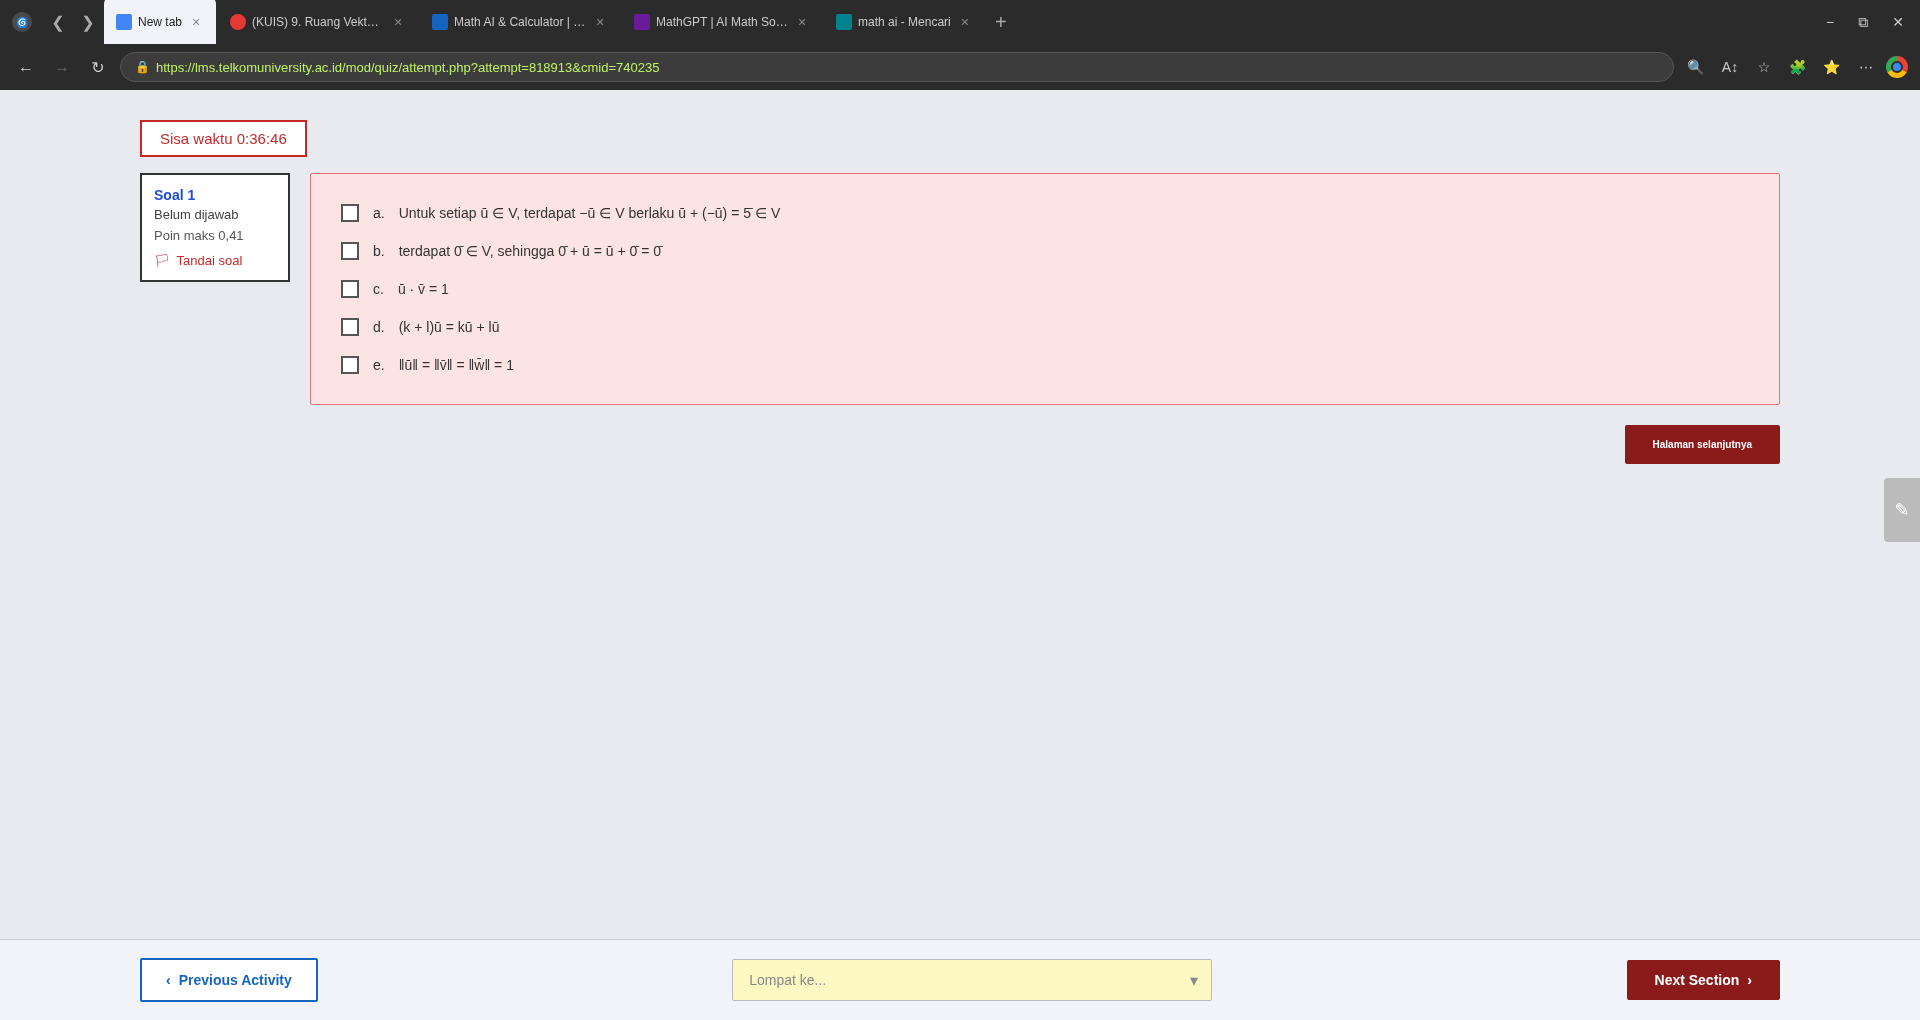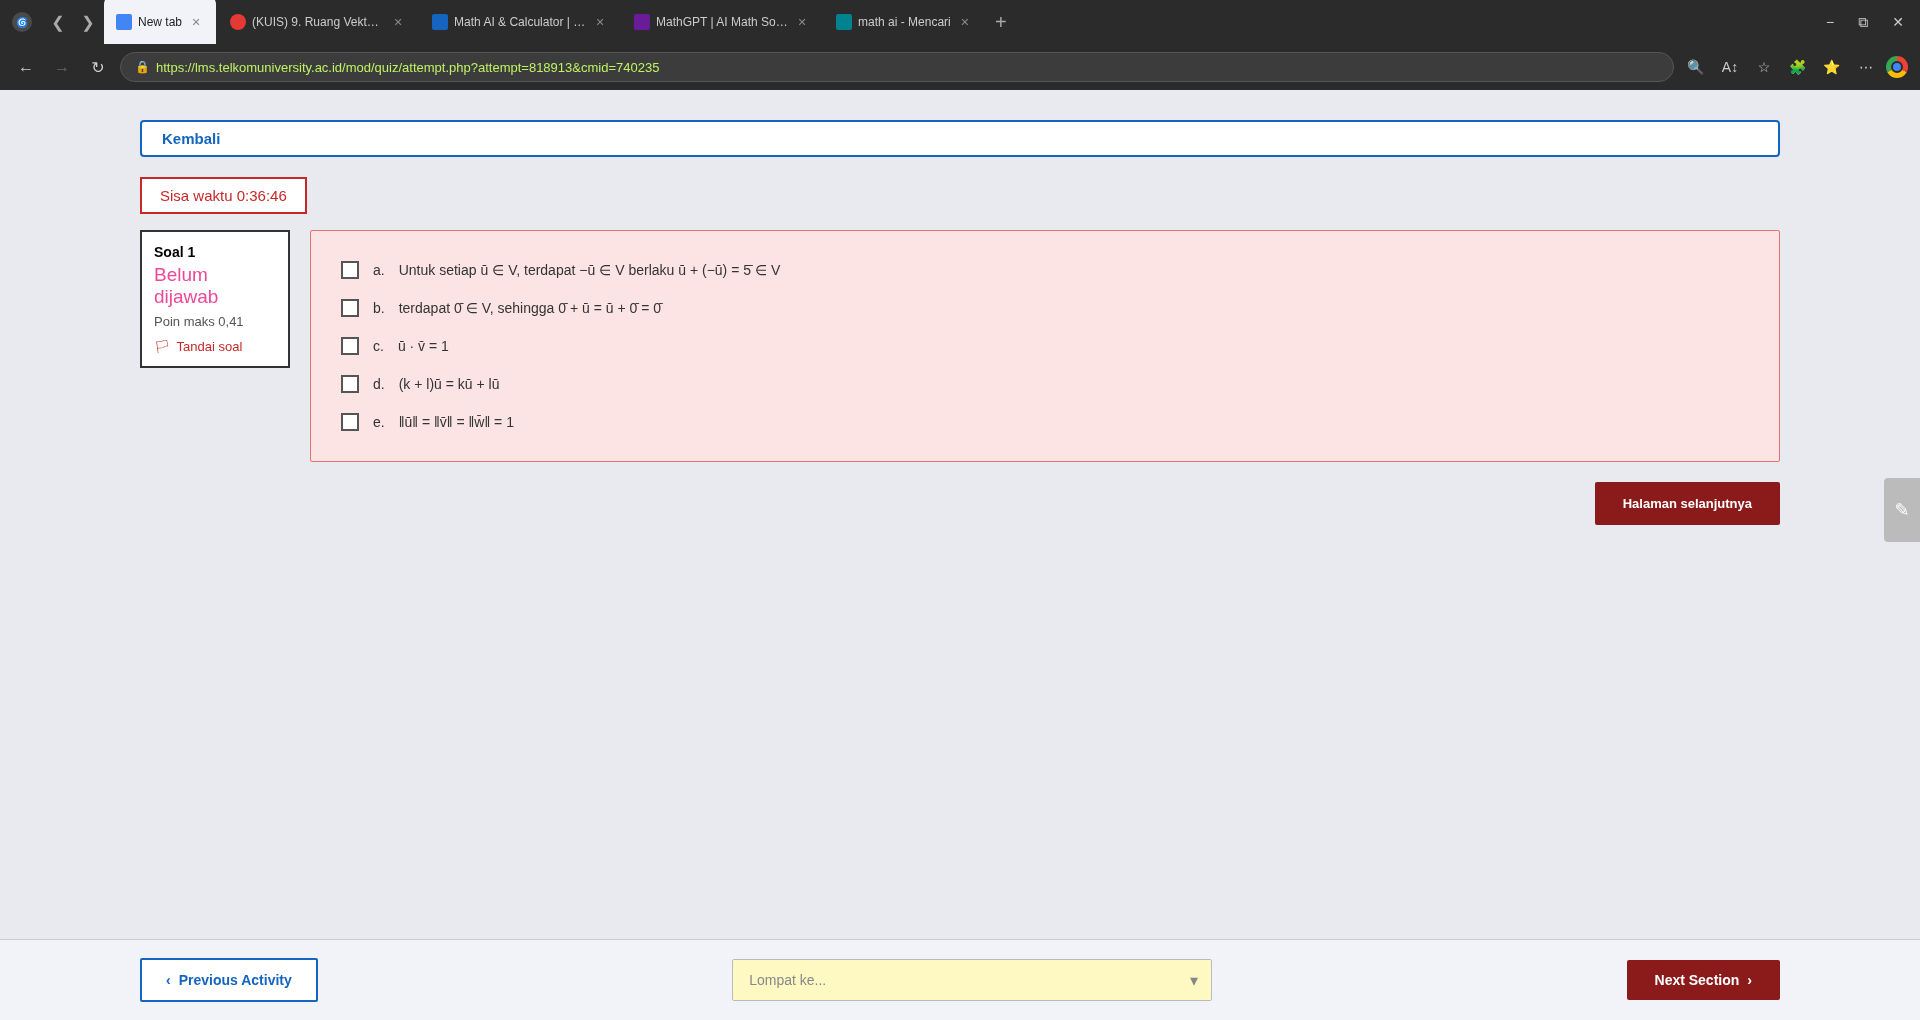--- a/index.html
+++ b/index.html
@@ -199,29 +199,29 @@
       width: 150px;
     }
     .question-nav-card {
       border: 2px solid #333;
       background: white;
       padding: 12px;
     }
     .soal-label {
       font-size: 14px;
       font-weight: bold;
-      color: #000000;
+      color: #1d4ed8;
       margin-bottom: 4px;
     }
     .soal-label span {
       font-weight: 900;
     }
     .belum-dijawab {
-      font-size: 19px;
-      color: #ec4899;
+      font-size: 13px;
+      color: #404040;
       margin-bottom: 6px;
     }
     .poin-maks {
       font-size: 13px;
       color: #555;
       margin-bottom: 10px;
     }
     .tandai-soal {
       display: flex;
       align-items: center;
@@ -276,21 +276,21 @@
     .next-page-area {
       display: flex;
       justify-content: flex-end;
       padding: 20px 0 30px;
     }
     .halaman-btn {
       background: #8b1a1a;
       color: white;
       border: none;
       padding: 14px 28px;
-      font-size: 13px;
+      font-size: 10px;
       font-weight: 600;
       cursor: pointer;
       border-radius: 2px;
     }
 
     
     .bottom-nav {
       background: #f1f3f9;
       border-top: 1px solid #ccc;
       padding: 18px 140px;
@@ -449,21 +449,20 @@
       <button class="toolbar-icon-btn">🧩</button>
       <button class="toolbar-icon-btn">⭐</button>
       <button class="toolbar-icon-btn">⋯</button>
       <div class="chrome-icon"></div>
     </div>
   </div>
 </div>
 
 <div class="page-content">
 
-  <button class="kembali-btn">Kembali</button>
 
   <div class="timer-area">
     <div class="timer-box">
       <span>Sisa waktu 0:36:46</span>
     </div>
   </div>
 
   <div class="quiz-area">
 
     <div class="question-nav">

